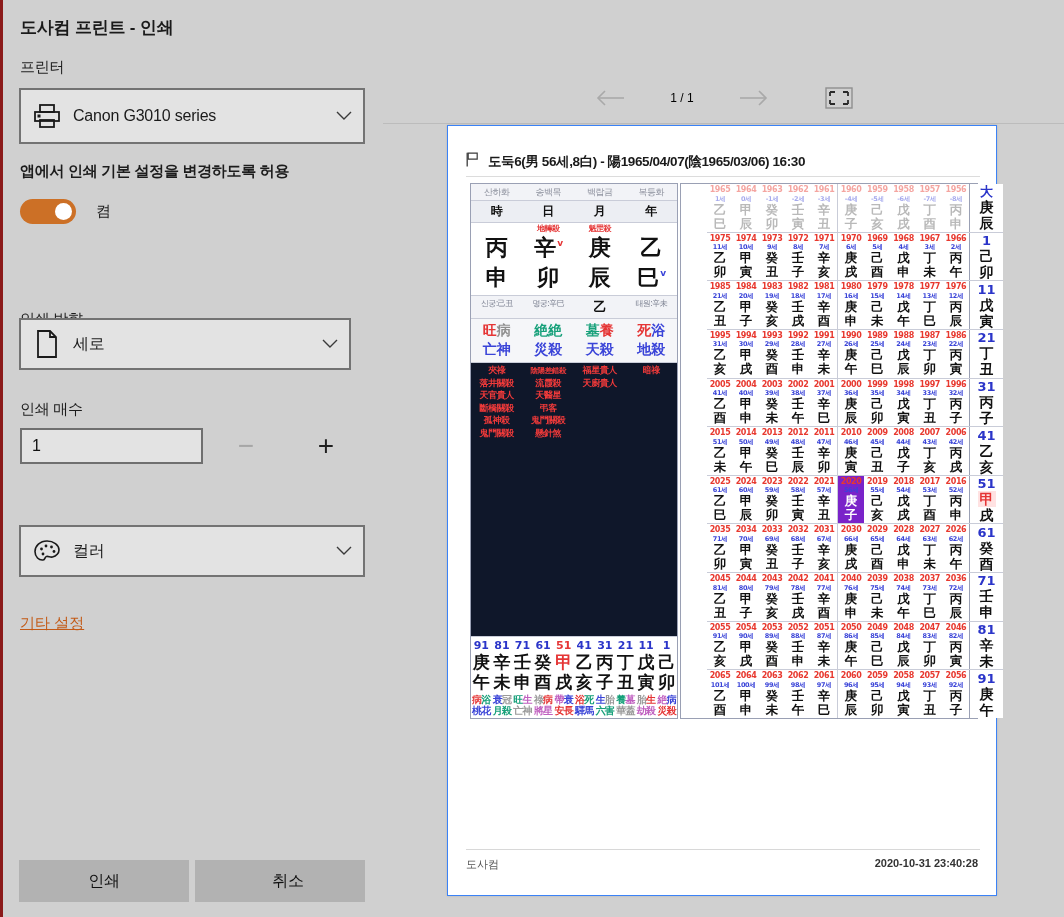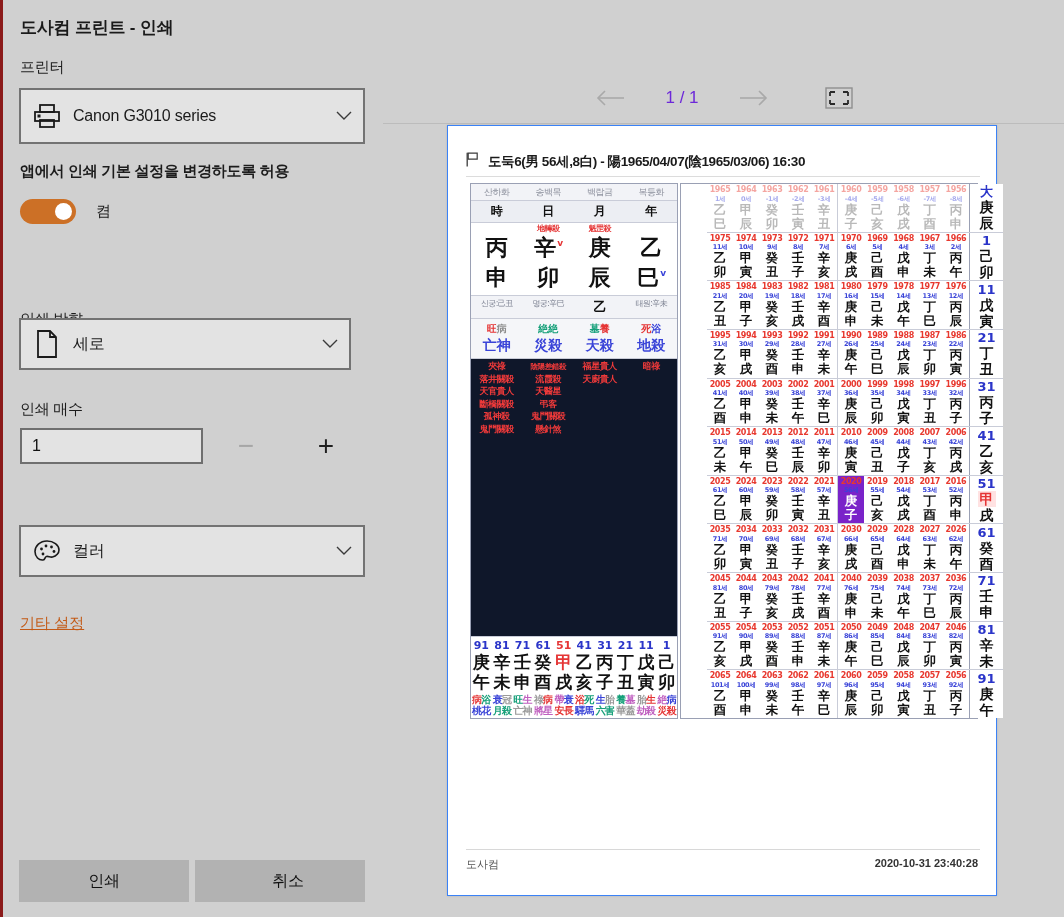--- a/index.html
+++ b/index.html
@@ -125,21 +125,21 @@
     gap: 0px;
     border-bottom: 1px solid #bcbcbc;
   }
   .nav-arrow {
     width: 54px; height: 40px;
     display: flex; align-items: center; justify-content: center;
     cursor: default;
   }
   #page-indicator {
     width: 90px; text-align: center;
-    font-size: 17px; color: #6d28d9;
+    font-size: 12px; color: #000000;
   }
   #fit-button {
     width: 56px; height: 40px; margin-left: 30px;
     display: flex; align-items: center; justify-content: center;
     cursor: default;
   }
 
   
   #page-sheet {
     position: absolute; left: 64px; top: 125px;
@@ -196,21 +196,21 @@
     font-size: 9px; font-weight: bold; position: relative; top: -9px; left: 1px;
   }
   .mark-red { color: #e53535; }
   .mark-blue { color: #3a44d8; }
 
   #row-palace { background: #f2f3f7; border-top: 1px solid #c9ccd8; border-bottom: 1px solid #c9ccd8; }
   #row-palace .pcell { font-size: 8px; color: #7e8393; padding: 2px 0; letter-spacing: -0.6px; }
   #row-palace .pcell.big { font-size: 13px; color: #111; font-weight: bold; }
 
   #row-unseong { background: #f5f6f9; }
-  #row-unseong .pcell { font-size: 10px; font-weight: bold; padding: 3px 0 1px; }
+  #row-unseong .pcell { font-size: 14px; font-weight: bold; padding: 3px 0 1px; }
   #row-sinsal2 { background: #f5f6f9; border-bottom: 1px solid #c9ccd8; }
   #row-sinsal2 .pcell { font-size: 14px; font-weight: bold; padding: 0 0 3px; }
 
   #row-sinsal-list { background: #0f172a; flex: 1 1 auto; font-family: Liberation Mono, monospace; }
   #row-sinsal-list .pcell { padding: 2px 0; }
   #row-sinsal-list .pcell div {
     font-size: 9px; font-weight: bold; color: #f03a3a;
     line-height: 12.5px; letter-spacing: -0.4px; white-space: nowrap;
   }
   #row-sinsal-list .pcell div.tiny { font-size: 7.5px; }

